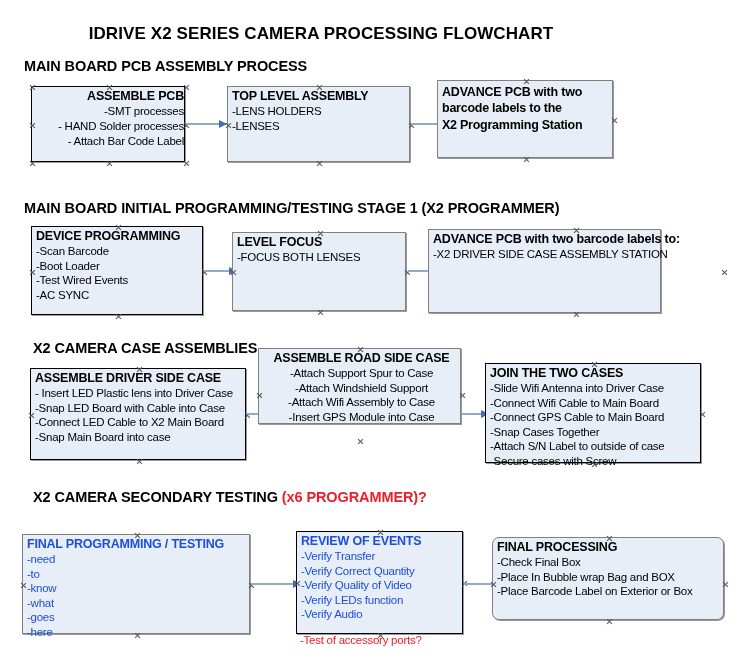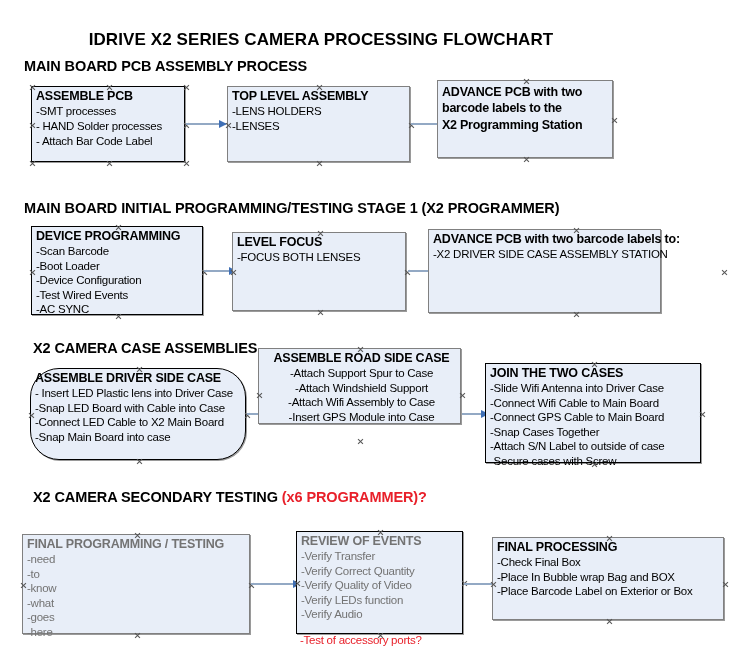--- a/index.html
+++ b/index.html
@@ -17,21 +17,21 @@
   }
   #canvas {
     position: absolute;
     left: 0; top: 0;
     width: 747px;
     height: 662px;
   }
   .doc-title {
     position: absolute;
     left: 0;
-    top: 30px;
+    top: 24px;
     width: 642px;
     text-align: center;
     font-size: 17px;
     font-weight: bold;
     letter-spacing: 0.1px;
     white-space: nowrap;
   }
   .section-head {
     position: absolute;
     font-size: 14.5px;
@@ -70,21 +70,21 @@
     white-space: nowrap;
     letter-spacing: -0.25px;
   }
   .node.bold-body .node-line {
     font-weight: bold;
     font-size: 12.5px;
     line-height: 17px;
   }
   .node.red-text .node-title,
   .node.red-text .node-line {
-    color: #737373;
+    color: #1d4ed8;
   }
   .overflow-line {
     position: absolute;
     font-size: 11.5px;
     line-height: 14.6px;
     white-space: nowrap;
     letter-spacing: -0.25px;
     color: #e8202a;
   }
   .connector {
@@ -125,21 +125,21 @@
 </style>
 </head>
 <body>
 
 <div id="canvas">
 
   <div class="doc-title">IDRIVE X2  SERIES CAMERA PROCESSING FLOWCHART</div>
 
   <div class="section-head" style="left:24px; top:58px;">MAIN BOARD PCB ASSEMBLY PROCESS</div>
 
-  <div class="node black-border bold-body" style="left:31px; top:86px; width:154px; height:76px;">
+  <div class="node black-border bold-body" style="left:31px; top:86px; width:154px; height:76px;text-align:right;">
     <div class="node-title">ASSEMBLE PCB</div>
     <div class="node-line" style="font-weight:normal;font-size:11.5px;line-height:15px;">-SMT processes</div>
     <div class="node-line" style="font-weight:normal;font-size:11.5px;line-height:15px;">- HAND Solder processes</div>
     <div class="node-line" style="font-weight:normal;font-size:11.5px;line-height:15px;">- Attach Bar Code Label</div>
     <div class="handle" style="left:0; top:0;"></div>
     <div class="handle" style="left:77px; top:0;"></div>
     <div class="handle" style="left:154px; top:0;"></div>
     <div class="handle" style="left:0; top:38px;"></div>
     <div class="handle" style="left:154px; top:38px;"></div>
     <div class="handle" style="left:0; top:76px;"></div>
@@ -173,21 +173,20 @@
     <div class="handle" style="left:176px; top:39px;"></div>
     <div class="handle" style="left:88px; top:78px;"></div>
   </div>
 
   <div class="section-head" style="left:24px; top:200px;">MAIN BOARD INITIAL PROGRAMMING/TESTING STAGE 1 (X2 PROGRAMMER)</div>
 
   <div class="node black-border" style="left:31px; top:226px; width:172px; height:89px;">
     <div class="node-title">DEVICE PROGRAMMING</div>
     <div class="node-line">-Scan Barcode</div>
     <div class="node-line">-Boot Loader</div>
-    <div class="node-line">-Device Configuration</div>
     <div class="node-line">-Test Wired Events</div>
     <div class="node-line">-AC SYNC</div>
     <div class="handle" style="left:86px; top:0;"></div>
     <div class="handle" style="left:0; top:45px;"></div>
     <div class="handle" style="left:172px; top:45px;"></div>
     <div class="handle" style="left:86px; top:89px;"></div>
   </div>
 
   <div class="connector" style="left:204px; top:270px; width:32px;">
     <div class="head"></div>
@@ -209,21 +208,21 @@
   <div class="node grey-border" style="left:428px; top:229px; width:233px; height:84px;">
     <div class="node-title">ADVANCE PCB with two barcode labels to:</div>
     <div class="node-line">-X2 DRIVER  SIDE  CASE  ASSEMBLY STATION</div>
     <div class="handle" style="left:147px; top:0;"></div>
     <div class="handle" style="left:295px; top:42px;"></div>
     <div class="handle" style="left:147px; top:84px;"></div>
   </div>
 
   <div class="section-head" style="left:33px; top:340px;">X2 CAMERA CASE ASSEMBLIES</div>
 
-  <div class="node black-border" style="left:30px; top:368px; width:216px; height:92px;border-radius:29px;">
+  <div class="node black-border" style="left:30px; top:368px; width:216px; height:92px;">
     <div class="node-title">ASSEMBLE DRIVER SIDE CASE</div>
     <div class="node-line">- Insert LED Plastic lens into Driver Case</div>
     <div class="node-line">-Snap LED Board with Cable into Case</div>
     <div class="node-line">-Connect LED Cable to X2 Main Board</div>
     <div class="node-line">-Snap Main Board into case</div>
     <div class="handle" style="left:108px; top:0;"></div>
     <div class="handle" style="left:0; top:46px;"></div>
     <div class="handle" style="left:216px; top:46px;"></div>
     <div class="handle" style="left:108px; top:92px;"></div>
   </div>
@@ -295,21 +294,21 @@
     <div class="handle" style="left:167px; top:51px;"></div>
     <div class="handle" style="left:83px; top:103px;"></div>
   </div>
 
   <div class="overflow-line" style="left:300px; top:633px;">-Test of accessory ports?</div>
 
   <div class="connector" style="left:464px; top:583px; width:48px;">
     <div class="head"></div>
   </div>
 
-  <div class="node grey-border" style="left:492px; top:537px; width:232px; height:83px;">
+  <div class="node grey-border" style="left:492px; top:537px; width:232px; height:83px;border-radius:7px;">
     <div class="node-title">FINAL PROCESSING</div>
     <div class="node-line"> -Check Final Box</div>
     <div class="node-line">-Place In Bubble wrap Bag and BOX</div>
     <div class="node-line">-Place Barcode Label on Exterior or Box</div>
     <div class="handle" style="left:116px; top:0;"></div>
     <div class="handle" style="left:0; top:46px;"></div>
     <div class="handle" style="left:232px; top:46px;"></div>
     <div class="handle" style="left:116px; top:83px;"></div>
   </div>
 

